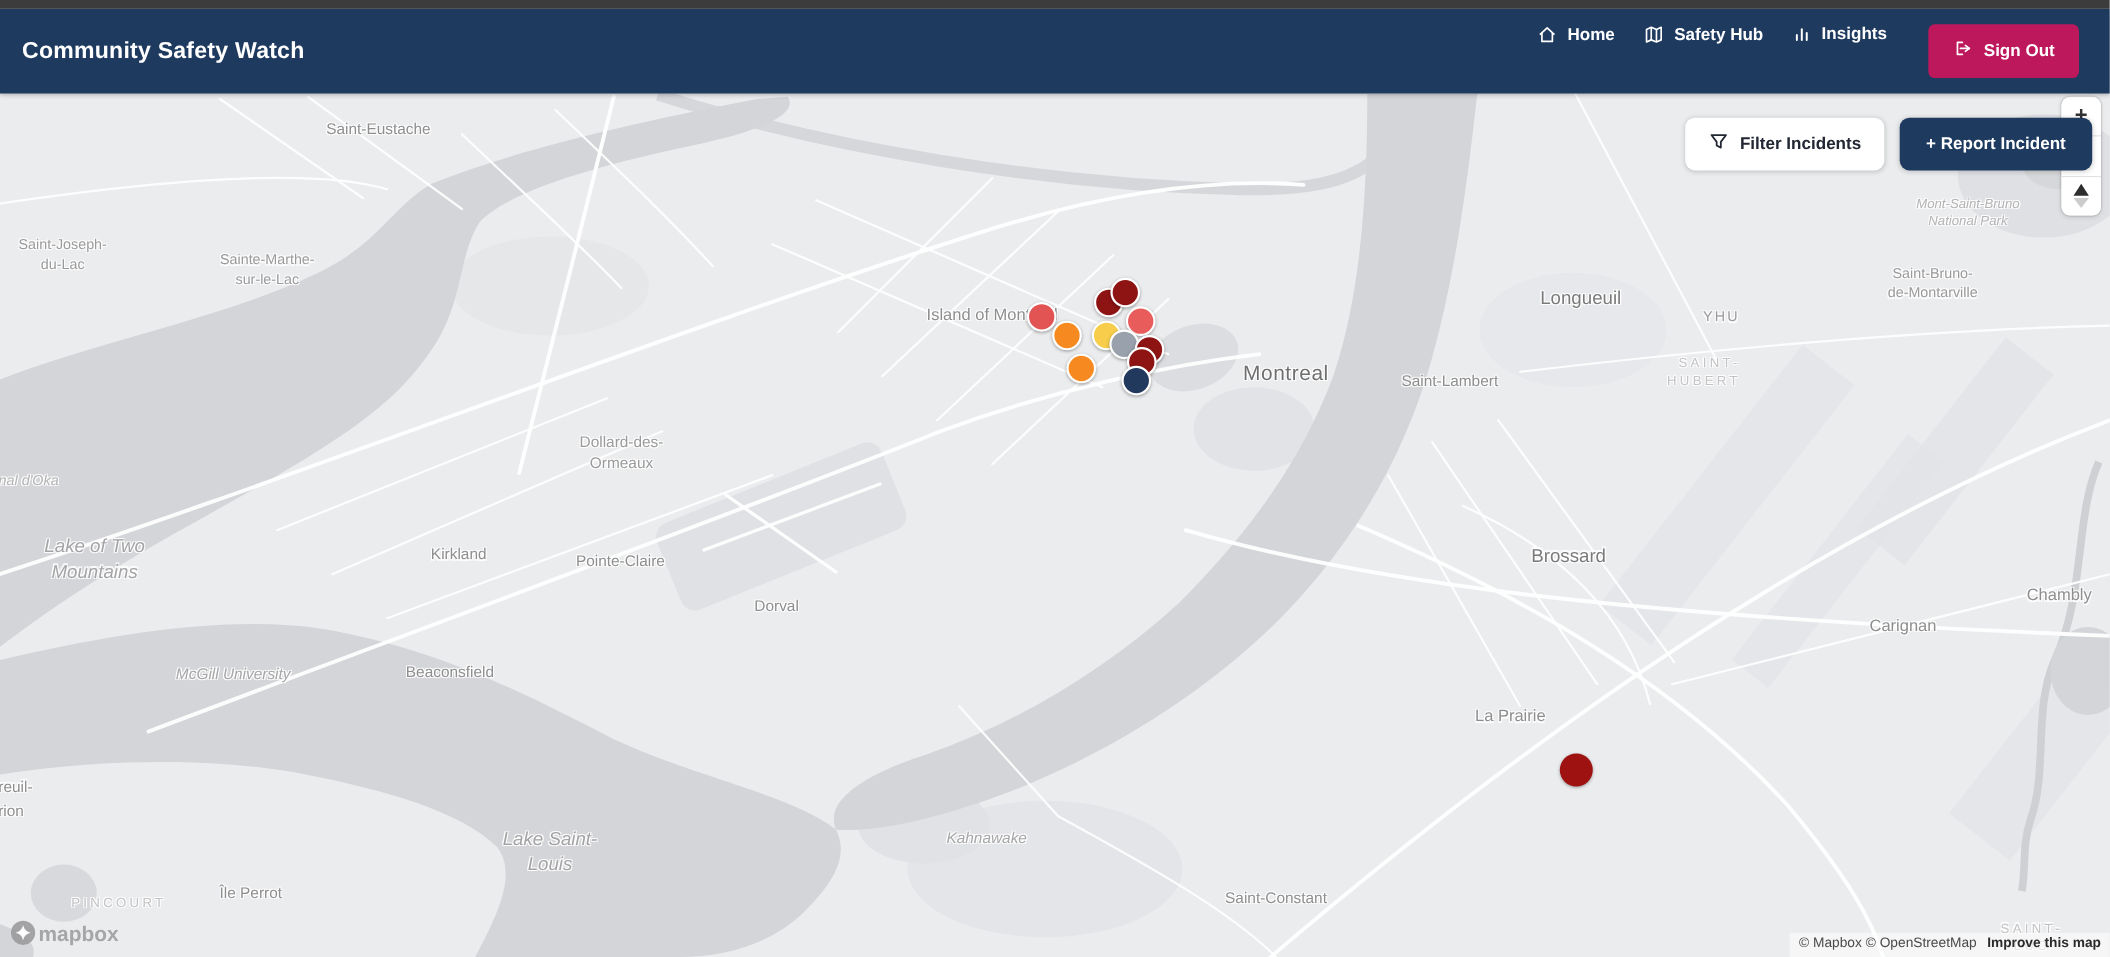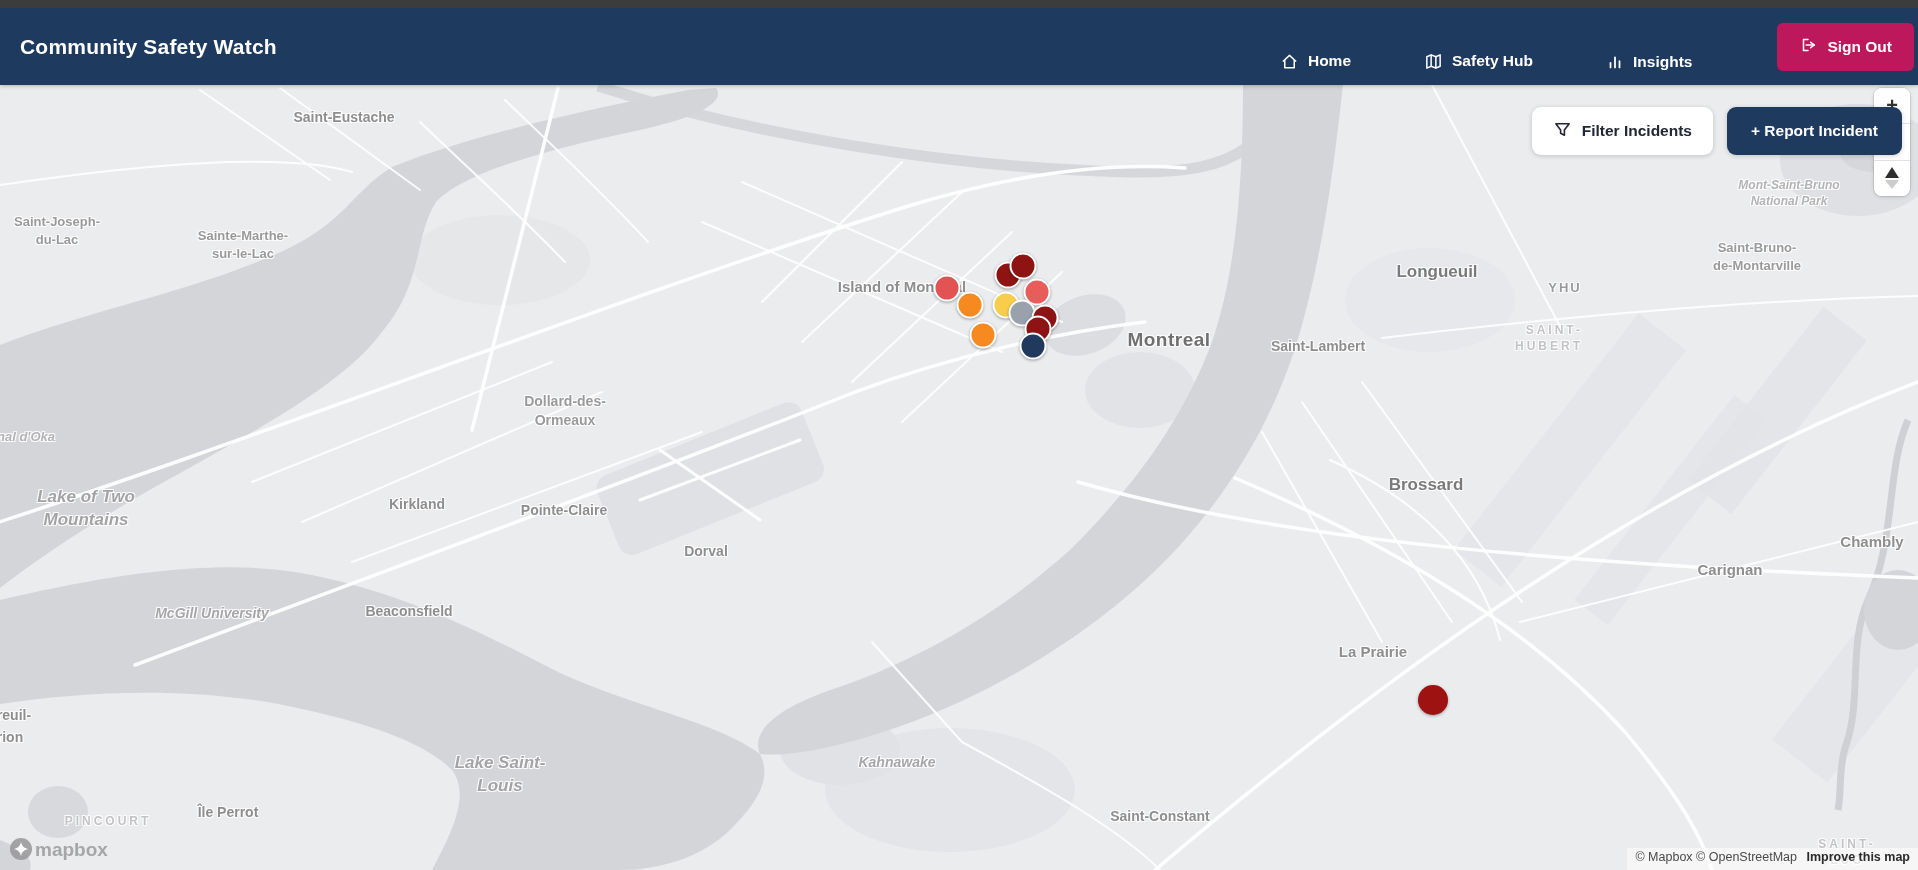--- a/index.html
+++ b/index.html
@@ -8,31 +8,31 @@
     font-family:"Liberation Sans",sans-serif;background:#ebecee;
   }
   .topstrip{position:absolute;top:0;left:0;width:1918px;height:8px;background:#3c3c3c;z-index:30;}
   
   .header{
     position:absolute;top:8px;left:0;width:1918px;height:77px;background:#1e3a5f;
     display:flex;align-items:center;justify-content:space-between;z-index:25;
     box-shadow:0 1px 4px rgba(0,0,0,.25);
   }
   .app-title{color:#ffffff;font-size:21px;font-weight:700;padding-left:20px;letter-spacing:.2px;}
-  .nav{display:flex;align-items:flex-end;gap:73px;padding-right:4px;}
+  .nav{display:flex;align-items:flex-start;gap:26px;padding-right:28px;}
   .nav-item{display:flex;align-items:center;gap:9px;color:#ffffff;font-size:15.5px;font-weight:600;cursor:pointer;}
   .nav-item svg{display:block;}
   .signout-btn{
     display:flex;align-items:center;gap:10px;background:#be185d;color:#fff;
     font-size:15.5px;font-weight:600;border:none;border-radius:6px;
     padding:13px 22px;cursor:pointer;margin-left:12px;
   }
   
   .map-svg{position:absolute;top:85px;left:0;z-index:1;}
-  #labels-layer{position:absolute;top:0;left:0;width:1918px;height:708px;z-index:2;pointer-events:none;font-weight:bold;}
+  #labels-layer{position:absolute;top:0;left:0;width:1918px;height:708px;z-index:2;pointer-events:none;}
   #markers-layer{position:absolute;top:0;left:0;width:1918px;height:870px;z-index:3;}
   .lbl{
     position:absolute;transform:translate(-50%,-50%);white-space:pre-line;text-align:center;line-height:1.35;
     text-shadow:-1px -1px 0 rgba(255,255,255,.85),1px -1px 0 rgba(255,255,255,.85),
                 -1px 1px 0 rgba(255,255,255,.85),1px 1px 0 rgba(255,255,255,.85);
   }
   .lbl-city{color:#8e8e8e;font-size:14px;}
   .lbl-city-lg{color:#7a7a7a;font-size:17px;}
   .lbl-city-xl{color:#6f6f6f;font-size:19px;letter-spacing:.5px;}
   .lbl-town{color:#9a9a9a;font-size:13px;}
@@ -170,21 +170,21 @@
     <div class="lbl lbl-town" style="left: 1757px; top: 257px;">Saint-Bruno-
 de-Montarville</div>
     <div class="lbl lbl-city" style="left: 1318px; top: 346px;">Saint-Lambert</div>
     <div class="lbl lbl-town" style="left: 565px; top: 411px; font-size: 14px;">Dollard-des-
 Ormeaux</div>
     <div class="lbl lbl-city" style="left: 417px; top: 504px;">Kirkland</div>
     <div class="lbl lbl-city" style="left: 564px; top: 510px;">Pointe-Claire</div>
     <div class="lbl lbl-city" style="left: 706px; top: 551px;">Dorval</div>
     <div class="lbl lbl-water-sm" style="left: 212px; top: 613px;">McGill University</div>
     <div class="lbl lbl-city" style="left: 409px; top: 611px;">Beaconsfield</div>
-    <div class="lbl lbl-city-lg" style="left: 1426px; top: 485px;">Brossard</div>
+    <div class="lbl lbl-city-lg" style="left: 1426px; top: 506px;">Brossard</div>
     <div class="lbl lbl-city" style="left: 1872px; top: 542px; font-size: 15px;">Chambly</div>
     <div class="lbl lbl-city" style="left: 1730px; top: 570px; font-size: 15px;">Carignan</div>
     <div class="lbl lbl-city" style="left: 1373px; top: 652px; font-size: 15px;">La Prairie</div>
     <div class="lbl lbl-water" style="left: 500px; top: 775px;">Lake Saint-
 Louis</div>
     <div class="lbl lbl-water-sm" style="left: 897px; top: 762px;">Kahnawake</div>
     <div class="lbl lbl-city" style="left: 228px; top: 812px;">Île Perrot</div>
     <div class="lbl lbl-district" style="left: 108px; top: 821px;">PINCOURT</div>
     <div class="lbl lbl-city" style="left: 1160px; top: 816px;">Saint-Constant</div>
     <div class="lbl lbl-district" style="left: 1847px; top: 852px;">SAINT-LUC</div>

